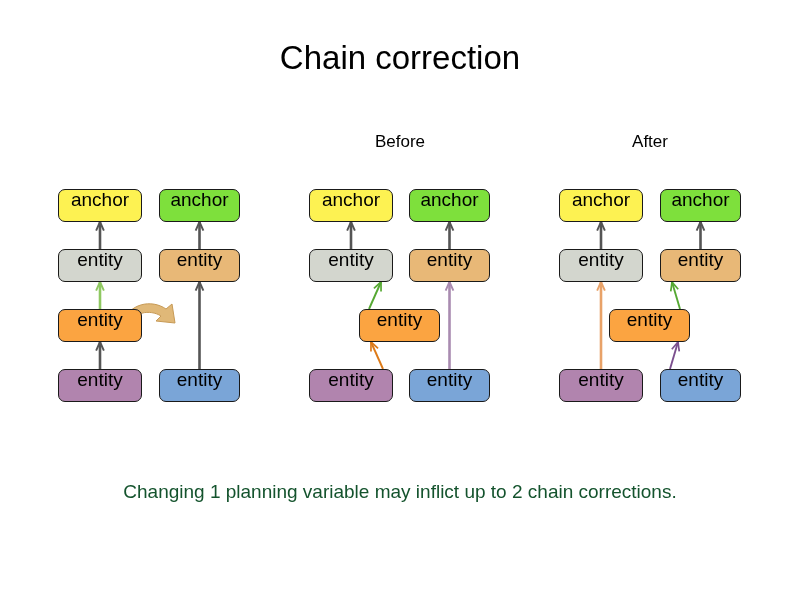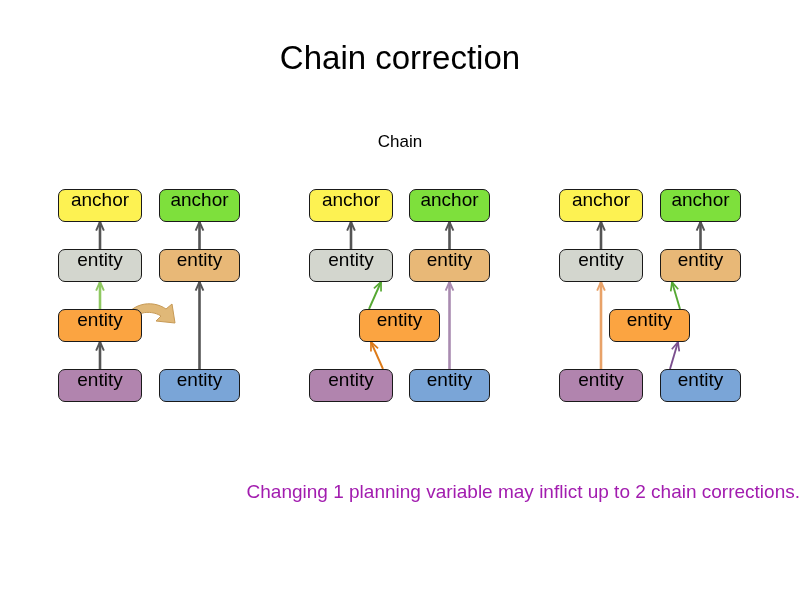--- a/index.html
+++ b/index.html
@@ -23,21 +23,21 @@
     position:absolute;
     font-size:17px;color:#000;
     text-align:center;
     width:160px;
   }
   #label-before{left:320px;top:121px;}
   #label-after{left:570px;top:121px;}
 
   .caption{
     position:absolute;left:0;top:470px;width:800px;
-    text-align:right;font-size:19px;color:#a21caf;
+    text-align:center;font-size:19px;color:#14532d;
   }
 
   .node{
     position:absolute;
     box-sizing:border-box;
     border:1.3px solid #1a1a1a;
     border-radius:7px;
     display:flex;align-items:flex-start;justify-content:center;
     font-size:19px;
     color:#000;
@@ -45,21 +45,22 @@
     height:33px;
   }
 </style>
 </head>
 <body>
 
 <div id="stage">
 
   <div class="title">Chain correction</div>
 
-  <div class="panel-label" id="label-before">Chain</div>
+  <div class="panel-label" id="label-before">Before</div>
+  <div class="panel-label" id="label-after">After</div>
 
   <svg id="canvas" aria-hidden="true">
       <g>
         <line x1="100" y1="238" x2="100" y2="211" stroke="#555555" stroke-width="2.6" stroke-linecap="butt"></line>
         <g>
           <line x1="100" y1="211" x2="103.87372430406592" y2="219.67434493296693" stroke="#555555" stroke-width="1.9" stroke-linecap="butt"></line>
           <line x1="100" y1="211" x2="96.12627569593408" y2="219.67434493296693" stroke="#555555" stroke-width="1.9" stroke-linecap="butt"></line>
         </g>
       </g>
       <g>

